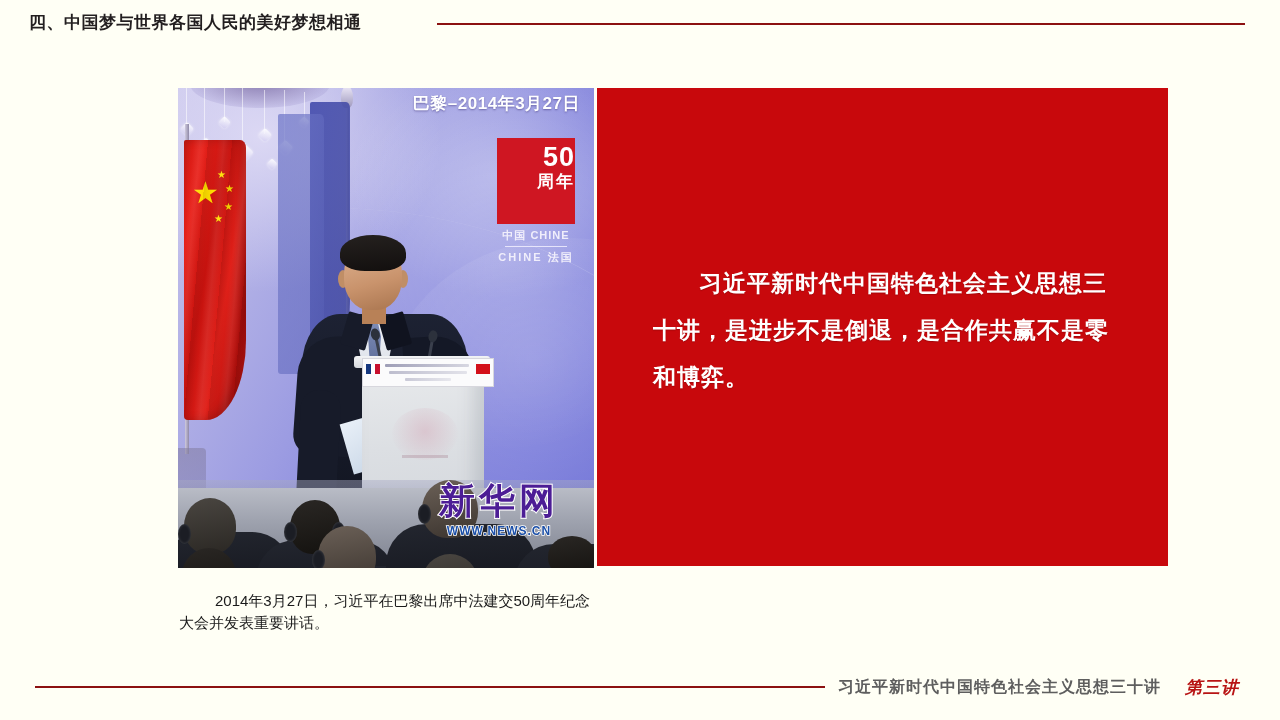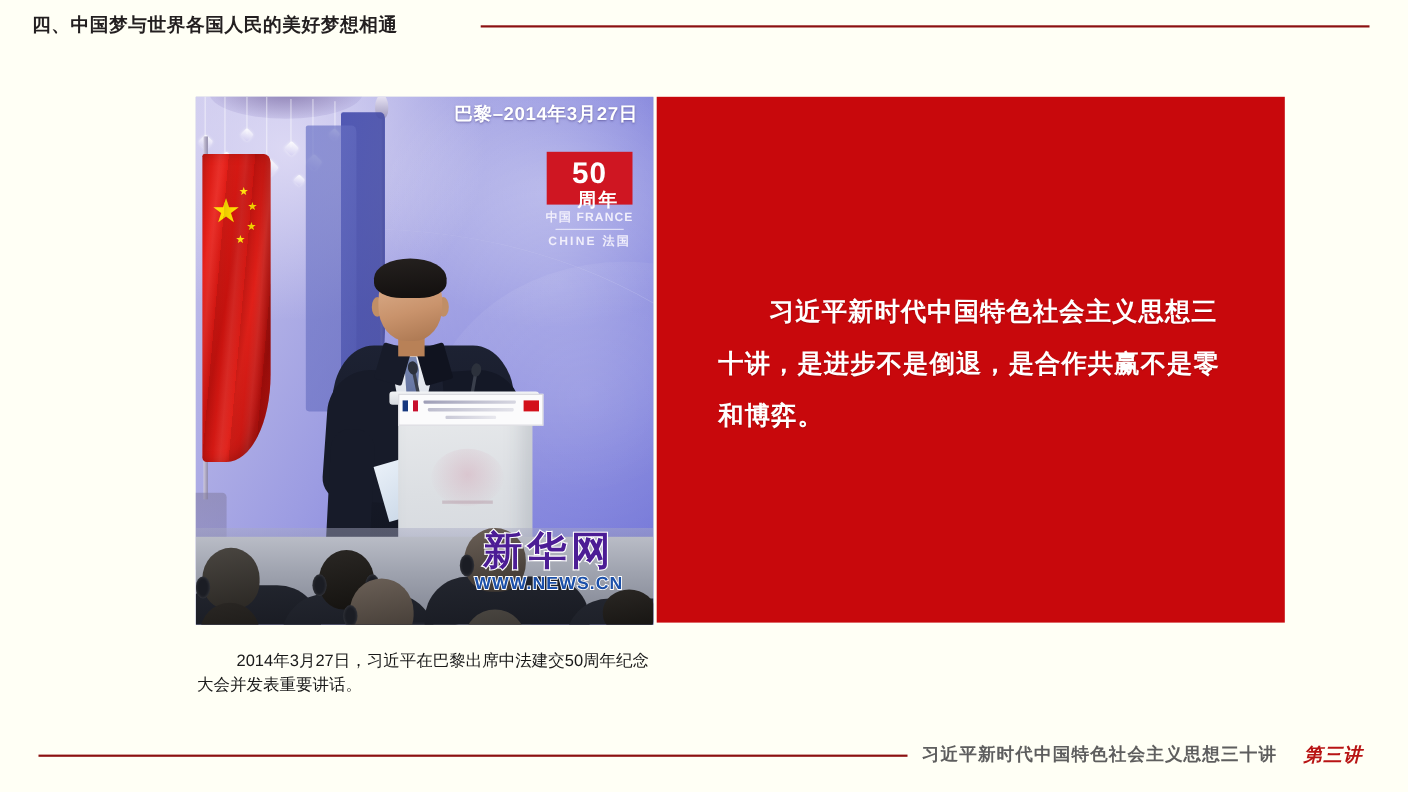--- a/index.html
+++ b/index.html
@@ -341,24 +341,25 @@
   }
   .anniv-logo {
     position: absolute;
     right: 16px;
     top: 50px;
     width: 84px;
     text-align: center;
   }
   .anniv-box {
     width: 78px;
-    height: 48px;
+    height: 86px;
     margin: 0 auto;
     background: #cf1622;
     position: relative;
+    text-align: right;
   }
   .anniv-50 {
     position: absolute;
     left: 0; right: 0; top: 5px;
     color: #ffffff;
     font-size: 27px;
     font-weight: bold;
     letter-spacing: 1px;
     line-height: 28px;
   }
@@ -402,21 +403,21 @@
     font-size: 36px;
     font-weight: bold;
     color: #4c1d95;
     letter-spacing: 4px;
     line-height: 42px;
     -webkit-text-stroke: 2px #ffffff;
     paint-order: stroke fill;
     text-shadow: 0 0 1px #ffffff;
   }
   .wm-en {
-    font-size: 16px;
+    font-size: 12px;
     font-weight: bold;
     color: #1b4fa8;
     letter-spacing: 1px;
     line-height: 18px;
     -webkit-text-stroke: 1.6px #ffffff;
     paint-order: stroke fill;
   }
 
   
   .quote-panel {
@@ -605,21 +606,21 @@
       <div class="head" style="left:370px; top:96px; width:48px; height:40px;"></div>
     </div>
 
     <div class="photo-date">巴黎–2014年3月27日</div>
 
     <div class="anniv-logo">
       <div class="anniv-box">
         <div class="anniv-50">50</div>
         <div class="anniv-cn">周年</div>
       </div>
-      <div class="anniv-sub1">中国 FRANCE</div>
+      <div class="anniv-sub1">中国 CHINE</div>
       <div class="anniv-rule"></div>
       <div class="anniv-sub2">CHINE 法国</div>
     </div>
 
     <div class="watermark">
       <div class="wm-cn">新华网</div>
       <div class="wm-en">WWW.NEWS.CN</div>
     </div>
   </div>
 

